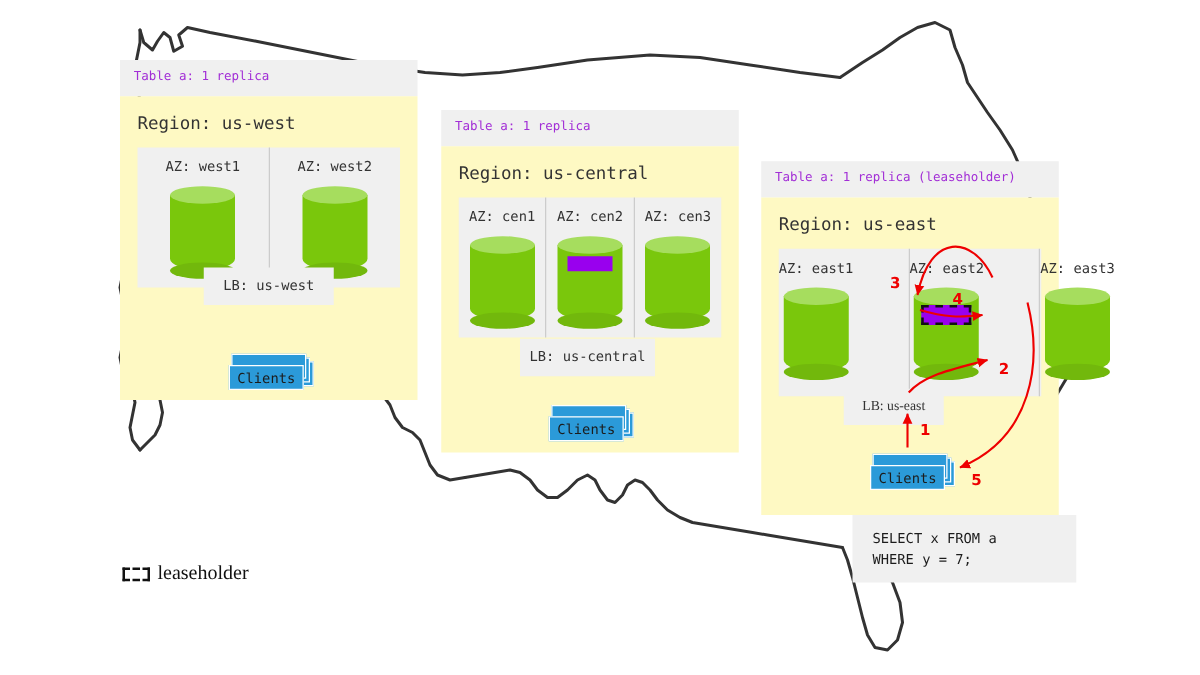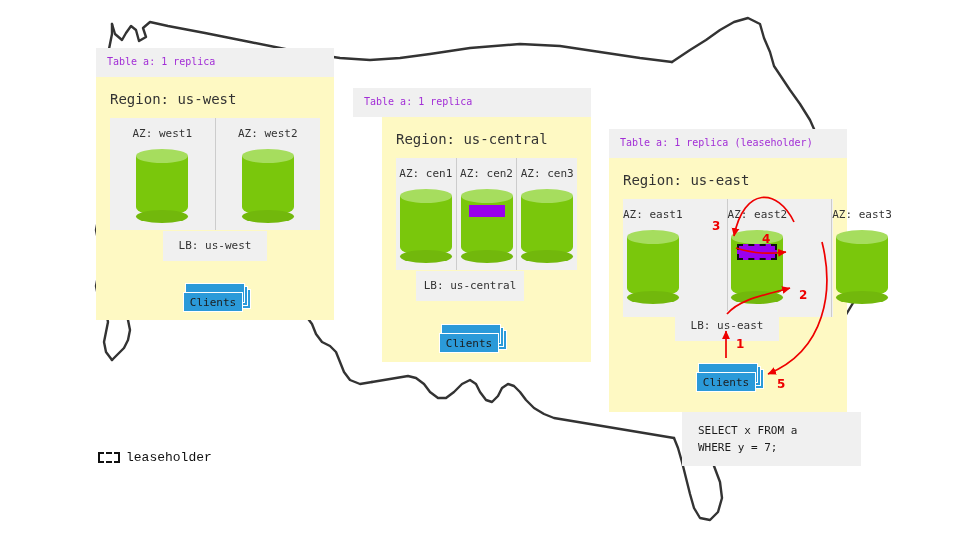--- a/index.html
+++ b/index.html
@@ -195,22 +195,22 @@
     align-items: center;
     gap: 6px;
   }
   .legend-swatch {
     width: 22px;
     height: 11px;
     border: 2px dashed #111111;
     box-sizing: border-box;
   }
   .legend-text {
-    font-family: Liberation Mono, monospace;
-    font-size: 13px;
+    font-family: Liberation Serif, serif;
+    font-size: 16px;
     color: #111111;
     white-space: nowrap;
   }
 
   
   .step-num {
     position: absolute;
     color: #ee0000;
     font-size: 12px;
     font-weight: bold;
@@ -287,34 +287,34 @@
             <div class="cyl-bottom-shade"></div>
             <div class="cyl-top"></div>
           </div>
         </div>
 
 
       </div>
     </div>
   </div>
 
-  <div class="lb-box" style="left:163px; top:231px; width:104px;text-align:center;">LB: us-west</div>
+  <div class="lb-box" style="left:163px; top:214px; width:104px;text-align:center;">LB: us-west</div>
 
   <div class="clients" style="left:183px; top:281px; width:68px; height:28px;">
     <div class="card c3" style="width:60px;height:20px;"></div>
     <div class="card c2" style="width:60px;height:20px;"></div>
     <div class="card c1" style="width:60px;height:20px;"></div>
     <div class="card c0" style="width:60px;height:20px;">
       <span class="clients-label">Clients</span>
     </div>
   </div>
 
   <div class="region-panel" style="left:353px; top:88px; width:238px;">
     <div class="panel-titlebar">Table a: 1 replica</div>
-    <div class="panel-body" style="height:245px;margin-left:29px;">
+    <div class="panel-body" style="height:245px;">
       <div class="region-label">Region: us-central</div>
       <div class="az-row" style="height:112px;">
 
         <div class="az-cell">
           <span class="az-label">AZ: cen1</span>
           <div class="cyl">
             <div class="cyl-body"></div>
             <div class="cyl-bottom-shade"></div>
             <div class="cyl-top"></div>
           </div>
@@ -385,21 +385,21 @@
             <div class="cyl-body"></div>
             <div class="cyl-bottom-shade"></div>
             <div class="cyl-top"></div>
           </div>
         </div>
 
       </div>
     </div>
   </div>
 
-  <div class="lb-box" style="left:675px; top:311px; width:104px;">LB: us-east</div>
+  <div class="lb-box" style="left:675px; top:311px; width:80px;font-family:Liberation Serif, serif;">LB: us-east</div>
 
   <div class="clients" style="left:696px; top:361px; width:68px; height:28px;">
     <div class="card c3" style="width:60px;height:20px;"></div>
     <div class="card c2" style="width:60px;height:20px;"></div>
     <div class="card c1" style="width:60px;height:20px;"></div>
     <div class="card c0" style="width:60px;height:20px;">
       <span class="clients-label">Clients</span>
     </div>
   </div>
 

